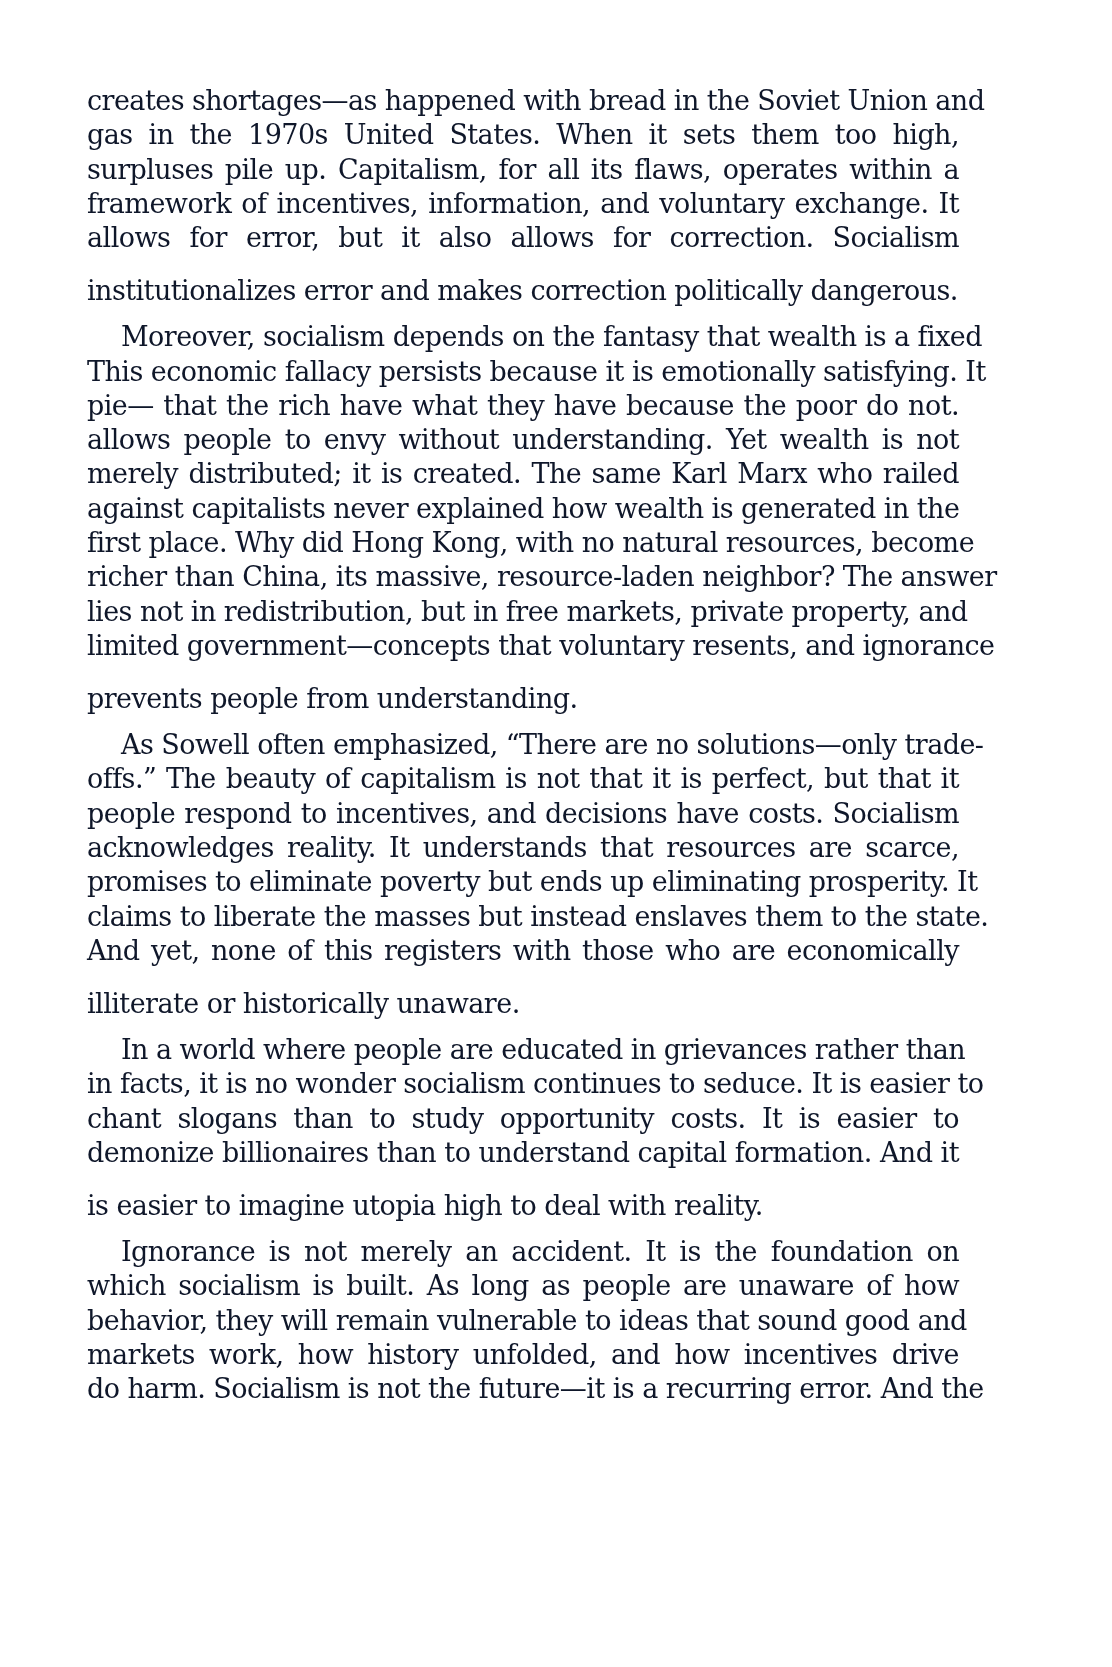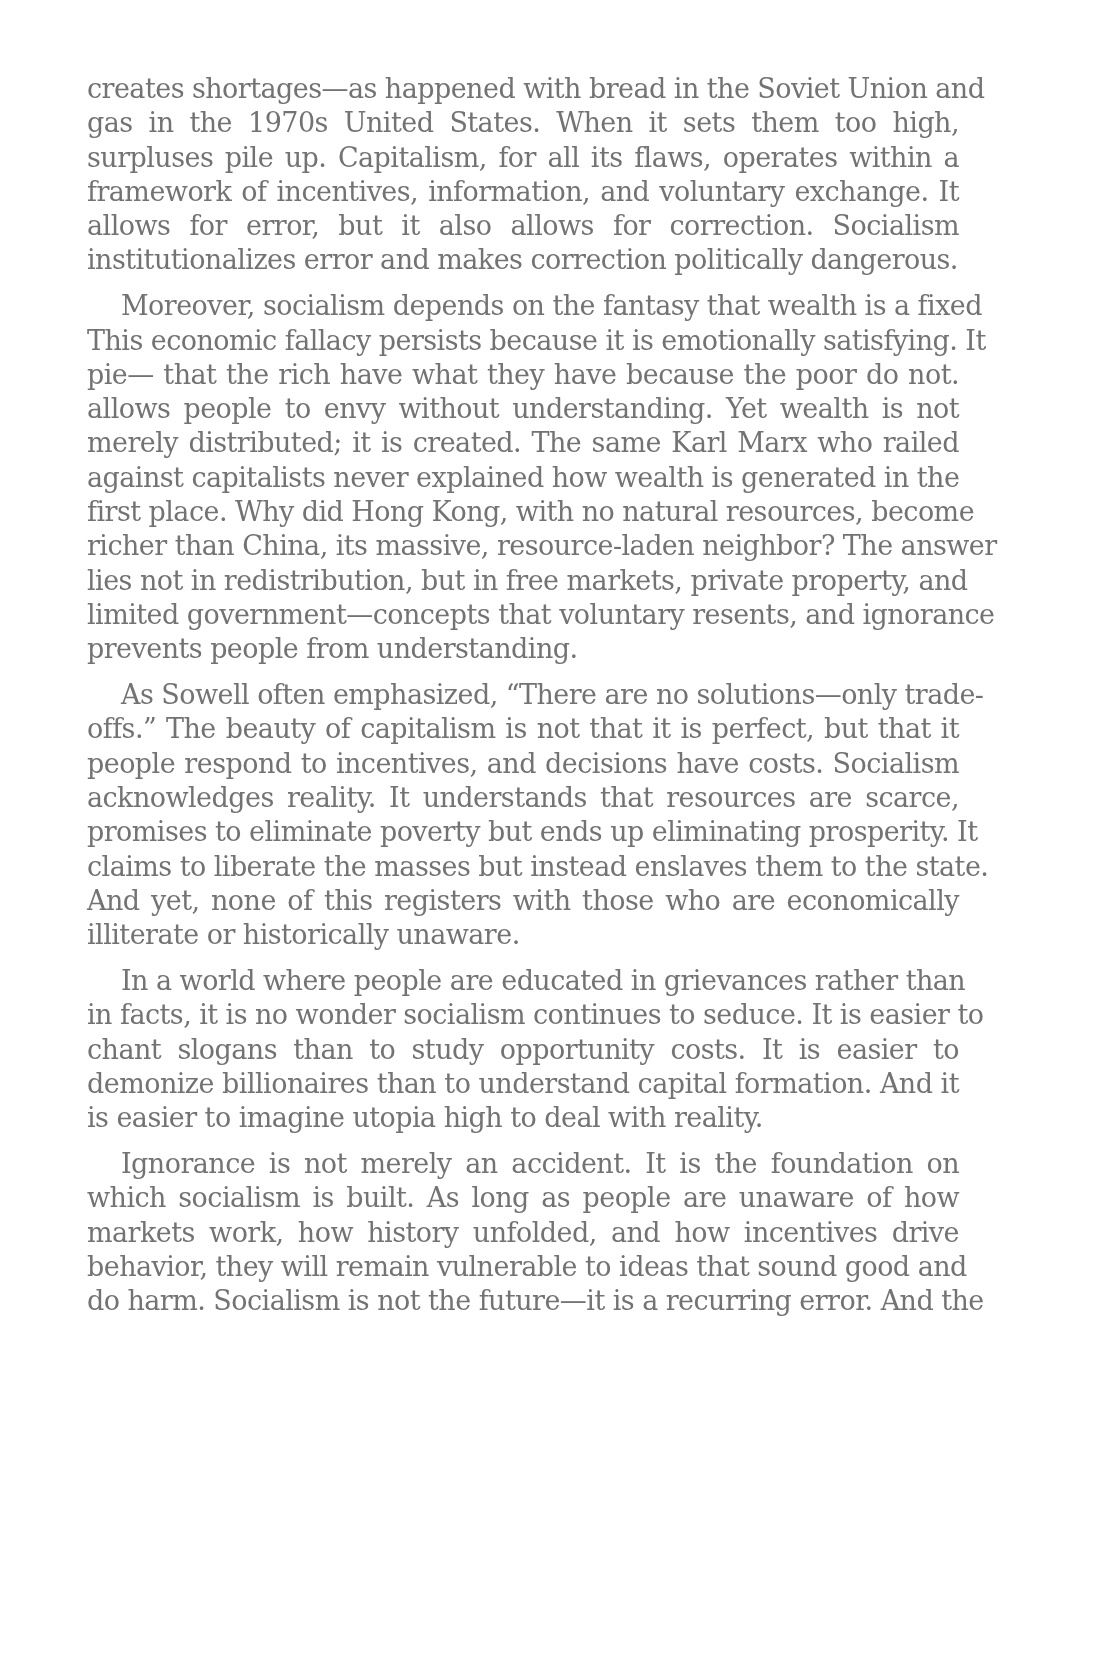--- a/index.html
+++ b/index.html
@@ -9,42 +9,43 @@
     }
     body {
       width: 1112px;
       height: 1667px;
       position: relative;
       overflow: hidden;
     }
     .page {
       position: absolute;
       left: 87px;
-      top: 72px;
+      top: 84px;
       width: 872px;
-      color: #737373;
+      color: #0f172a;
       font-family: "DejaVu Serif", "Liberation Serif", serif;
       font-size: 27px;
     }
     .para {
       margin: 0 0 11.5px 0;
     }
     .line {
       display: block;
       height: 34.3px;
       line-height: 34.3px;
       text-align: justify;
       text-align-last: justify;
       white-space: nowrap;
       overflow: visible;
       letter-spacing: -0.55px;
       word-spacing: 0px;
     }
     .line.last {
       text-align-last: left;
+      margin-top: 19px;
     }
     .line.indent {
       padding-left: 34px;
     }
   </style>
 </head>
 <body>
 
 <div class="page">
 
@@ -86,18 +87,18 @@
     <span class="line indent">In a world where people are educated in grievances rather than</span>
     <span class="line">in facts, it is no wonder socialism continues to seduce. It is easier to</span>
     <span class="line">chant slogans than to study opportunity costs. It is easier to</span>
     <span class="line">demonize billionaires than to understand capital formation. And it</span>
     <span class="line last">is easier to imagine utopia high to deal with reality.</span>
   </p>
 
   <p class="para">
     <span class="line indent">Ignorance is not merely an accident. It is the foundation on</span>
     <span class="line">which socialism is built. As long as people are unaware of how</span>
+    <span class="line">behavior, they will remain vulnerable to ideas that sound good and</span>
     <span class="line">markets work, how history unfolded, and how incentives drive</span>
-    <span class="line">behavior, they will remain vulnerable to ideas that sound good and</span>
     <span class="line">do harm. Socialism is not the future—it is a recurring error. And the</span>
   </p>
 
 </div>
 
 </body></html>

